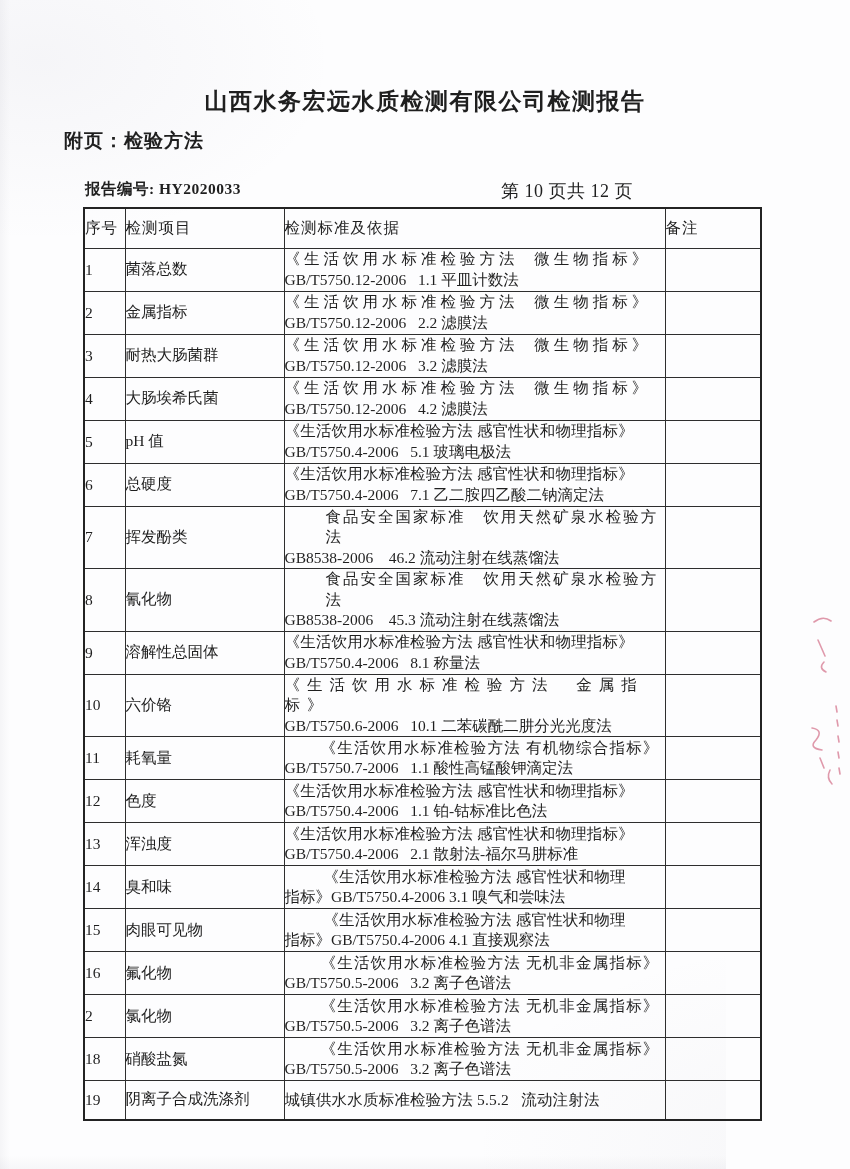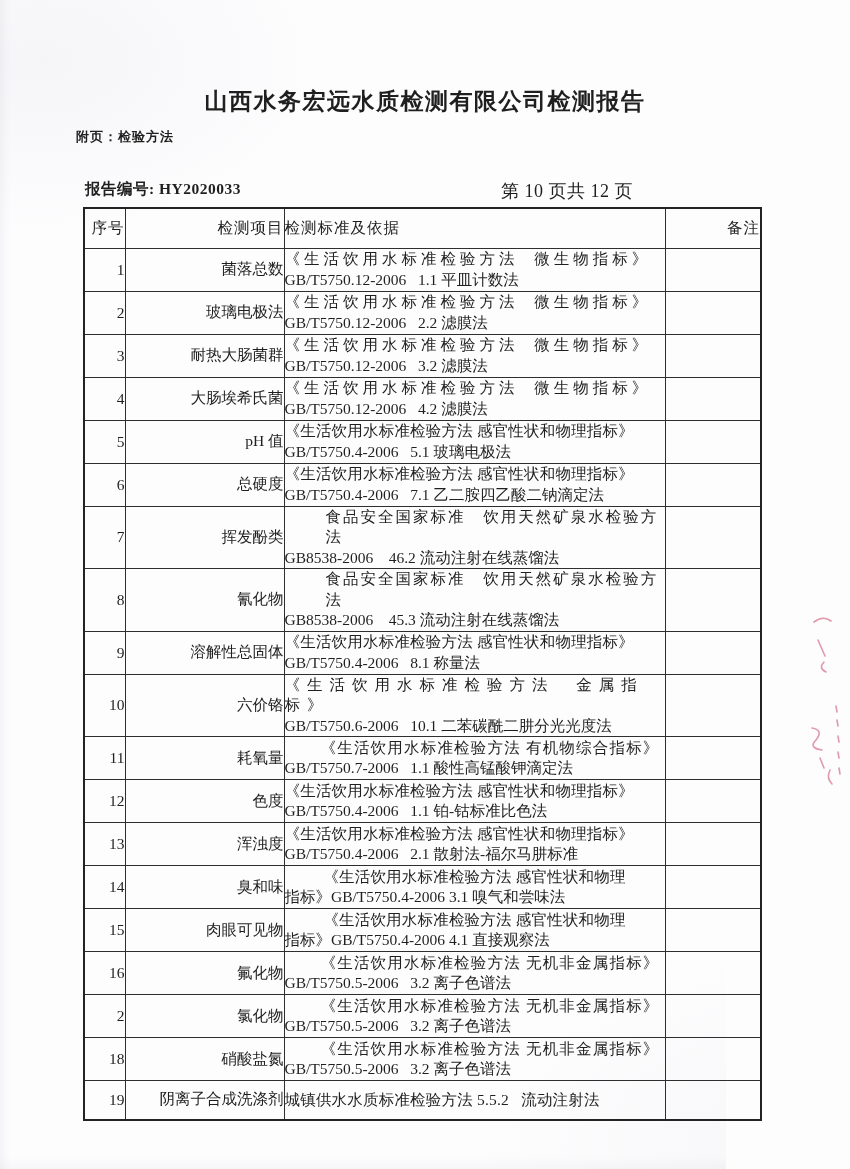--- a/index.html
+++ b/index.html
@@ -17,22 +17,22 @@
       radial-gradient(500px 300px at 820px 1150px, rgba(130,130,150,.05), rgba(0,0,0,0) 70%),
       linear-gradient(to right, rgba(90,90,110,.05) 0px, rgba(0,0,0,0) 10px),
       linear-gradient(to top, rgba(90,90,110,.04) 0px, rgba(0,0,0,0) 14px),
       #fdfdfe;
   }
   .title{
     position:absolute;left:0;top:86px;width:850px;
     text-align:center;font-size:23px;font-weight:bold;letter-spacing:1.5px;
   }
   .subtitle{
-    position:absolute;left:76px;top:128px;
-    font-size:13px;font-weight:bold;letter-spacing:1px;
+    position:absolute;left:64px;top:128px;
+    font-size:19px;font-weight:bold;letter-spacing:1px;
   }
   .report-no{
     position:absolute;left:85px;top:179px;
     font-size:15.5px;font-weight:bold;letter-spacing:.5px;
   }
   .page-indicator{
     position:absolute;right:93px;top:179px;
     font-size:18px;letter-spacing:.5px;
   }
   table.methods{
@@ -44,21 +44,21 @@
   .methods th,.methods td{
     border:1.6px solid #2e2e2e;
     padding:0;vertical-align:middle;
     font-weight:normal;
     overflow:hidden;
   }
   .methods thead tr{height:40px;}
   .methods tbody tr{height:43px;}
   .methods tbody tr.short{height:39px;}
   .col1{width:41px;} .col2{width:159px;} .col3{width:381px;} .col4{width:96px;}
-  .c1,.c2,.c4{text-align:right;}
+  .c1,.c2,.c4{text-align:left;}
   .c3{padding:1px 4px 1px 7px;}
   .th-std{text-align:left;padding-left:8px;letter-spacing:1px;}
   .th-c{letter-spacing:1px;}
   .l1,.l2{line-height:20.5px;white-space:pre-wrap;}
   .fmt-spread{letter-spacing:4px;}
   .fmt-wide{letter-spacing:7px;}
   .fmt-semi{letter-spacing:2px;margin-left:41px;}
   .fmt-slight{letter-spacing:1.2px;padding-left:36px;}
   .fmt-plain{letter-spacing:.2px;}
   .fmt-center{text-align:center;letter-spacing:.2px;}
@@ -98,21 +98,21 @@
         <td class="c1">1</td>
         <td class="c2">菌落总数</td>
         <td class="c3">
           <div class="l1 fmt-spread">《生活饮用水标准检验方法  微生物指标》</div>
           <div class="l2">GB/T5750.12-2006   1.1 平皿计数法</div>
         </td>
         <td class="c4"></td>
       </tr>
       <tr>
         <td class="c1">2</td>
-        <td class="c2">玻璃电极法</td>
+        <td class="c2">金属指标</td>
         <td class="c3">
           <div class="l1 fmt-spread">《生活饮用水标准检验方法  微生物指标》</div>
           <div class="l2">GB/T5750.12-2006   2.2 滤膜法</div>
         </td>
         <td class="c4"></td>
       </tr>
       <tr>
         <td class="c1">3</td>
         <td class="c2">耐热大肠菌群</td>
         <td class="c3">

